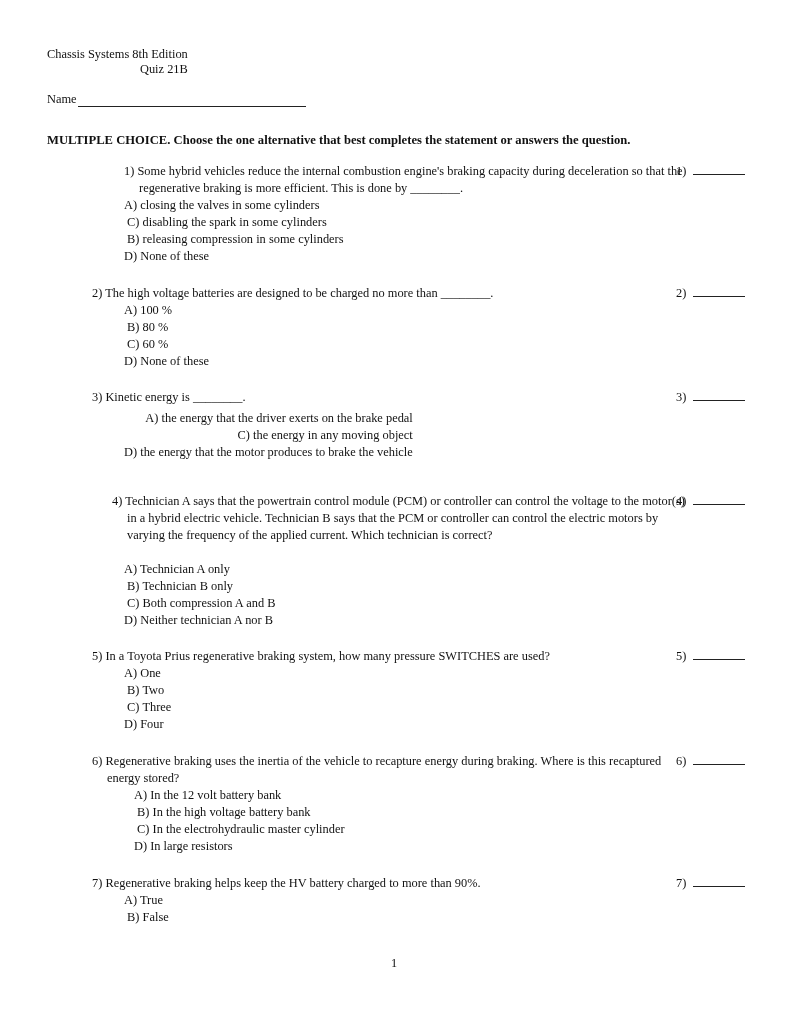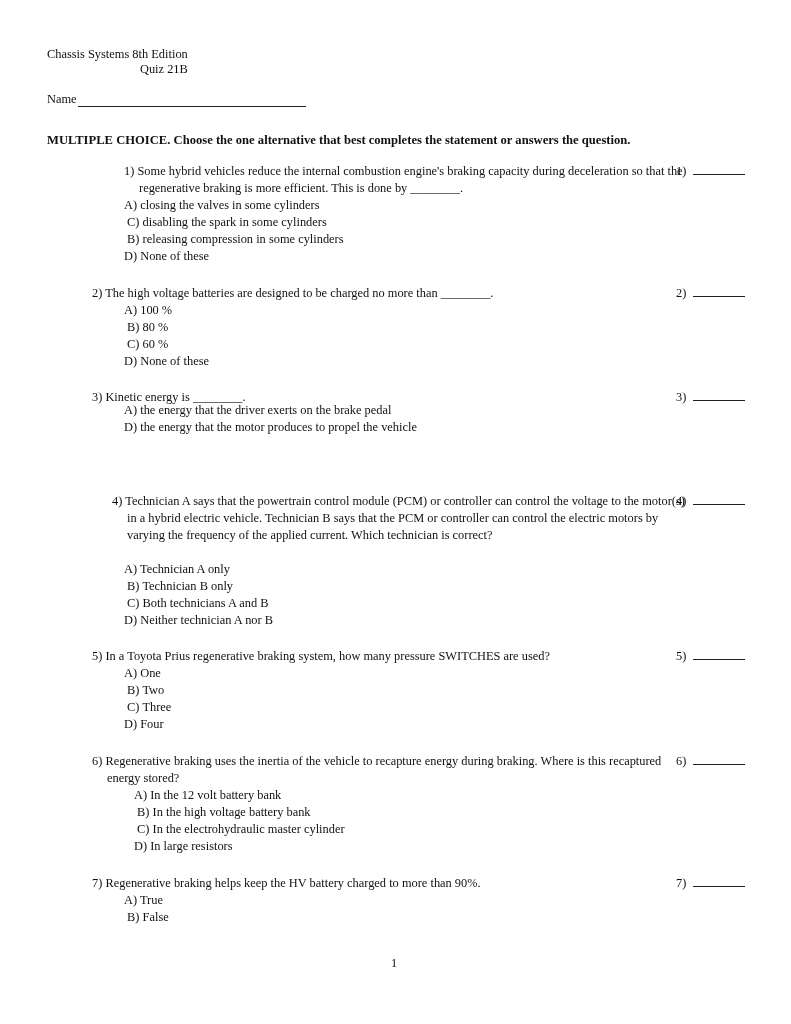--- a/index.html
+++ b/index.html
@@ -58,35 +58,36 @@
     <div class="opt">&nbsp;<span class="letter">C)</span> <span>60 %</span></div>
     <div class="opt"><span class="letter">D)</span> <span>None of these</span></div>
   </div>
   <div class="ans" style="top:0;">
     <span>2)</span><span class="blank"></span>
   </div>
 </div>
 
 <div class="question" style="top:389px;">
   <div class="stem" style="top:0;">3) Kinetic energy is ________.</div>
-  <div class="opts" style="top:13px;">
+  <div class="opts" style="top:21px;text-align:right;">
     <div class="opt"><span class="letter">A)</span> <span>the energy that the driver exerts on the brake pedal</span></div>
-    <div class="opt"><span class="letter">D)</span> <span>the energy that the motor produces to propel the vehicle</span></div>
+    <div class="opt">&nbsp;<span class="letter">C)</span> <span>the energy in any moving object</span></div>
+    <div class="opt"><span class="letter">D)</span> <span>the energy that the motor produces to brake the vehicle</span></div>
   </div>
   <div class="ans" style="top:0;">
     <span>3)</span><span class="blank"></span>
   </div>
 </div>
 
 <div class="question" style="top:493px;">
   <div class="stem" style="top:0;margin-left:20px;">4) Technician A says that the powertrain control module (PCM) or controller can control the voltage to the motor(s) in a hybrid electric vehicle. Technician B says that the PCM or controller can control the electric motors by varying the frequency of the applied current. Which technician is correct?</div>
   <div class="opts" style="top:68px;">
     <div class="opt"><span class="letter">A)</span> <span>Technician A only</span></div>
     <div class="opt">&nbsp;<span class="letter">B)</span> <span>Technician B only</span></div>
-    <div class="opt">&nbsp;<span class="letter">C)</span> <span> Both technicians A and B</span></div>
+    <div class="opt">&nbsp;<span class="letter">C)</span> <span> Both compression A and B</span></div>
     <div class="opt"><span class="letter">D)</span> <span>Neither technician A nor B</span></div>
   </div>
   <div class="ans" style="top:0;">
     <span>4)</span><span class="blank"></span>
   </div>
 </div>
 
 <div class="question" style="top:648px;">
   <div class="stem" style="top:0;width:585px;">5) In a Toyota Prius regenerative braking system, how many pressure SWITCHES are used?</div>
   <div class="opts" style="top:17px;">

